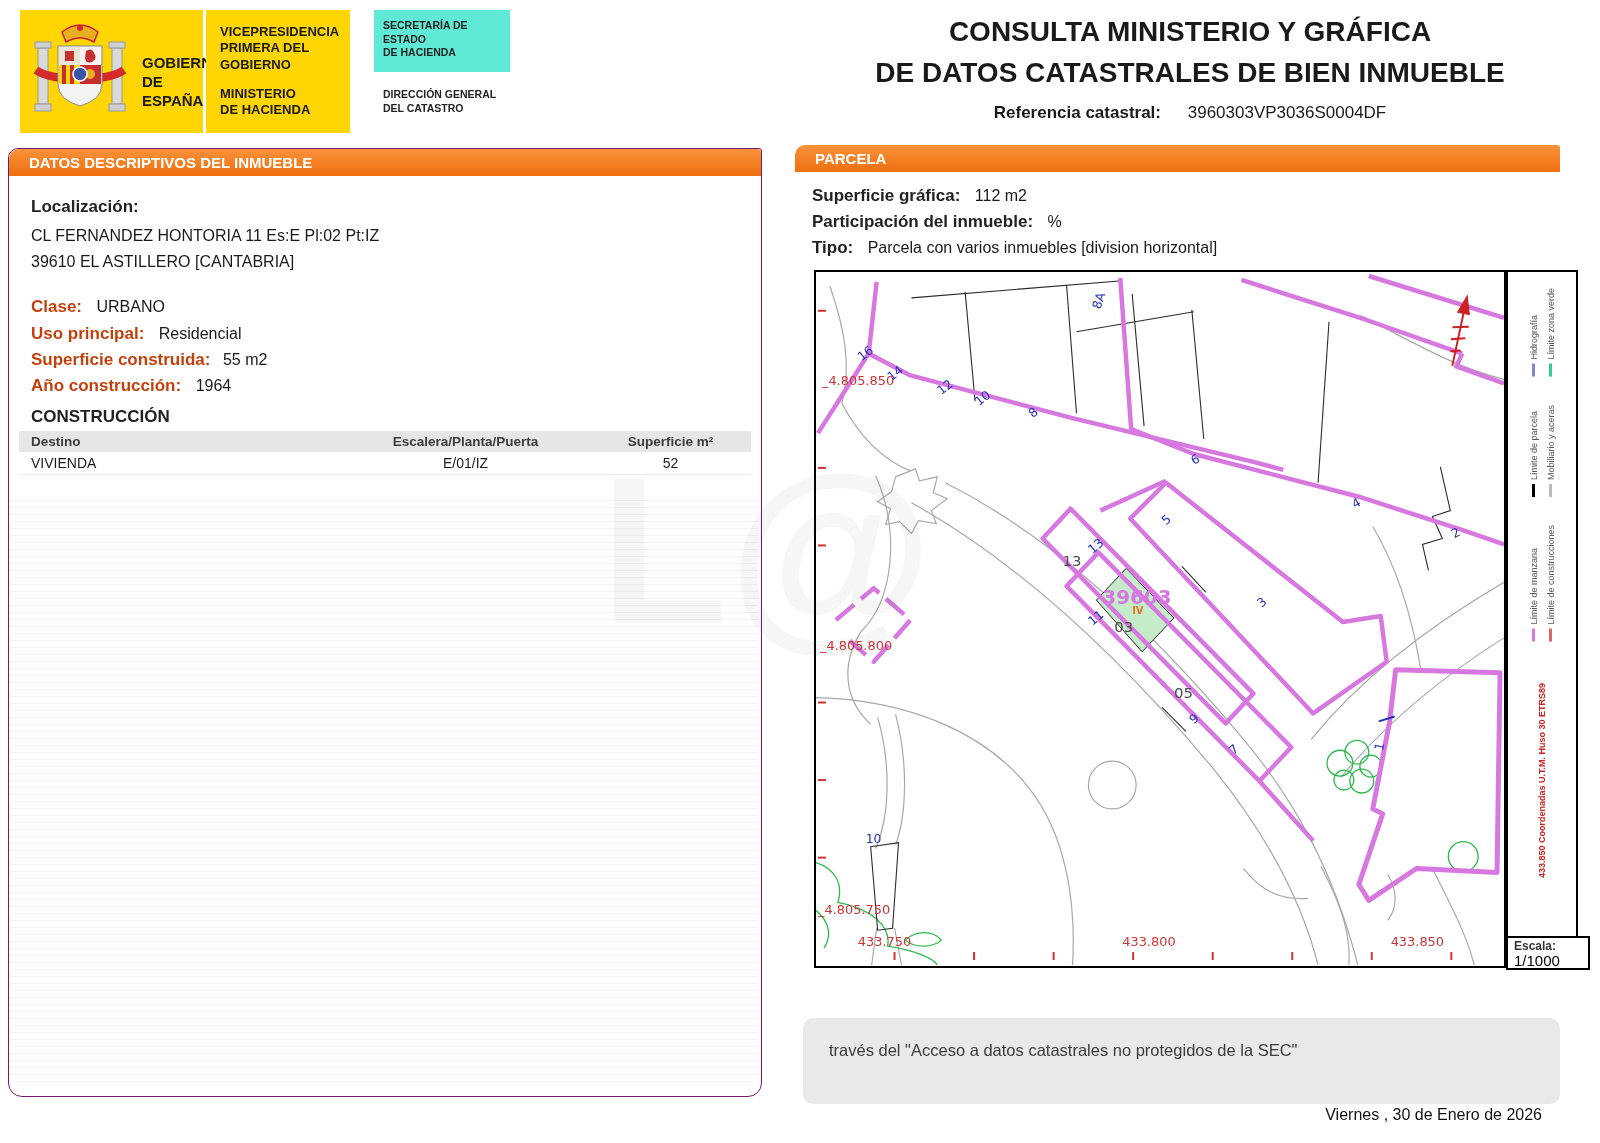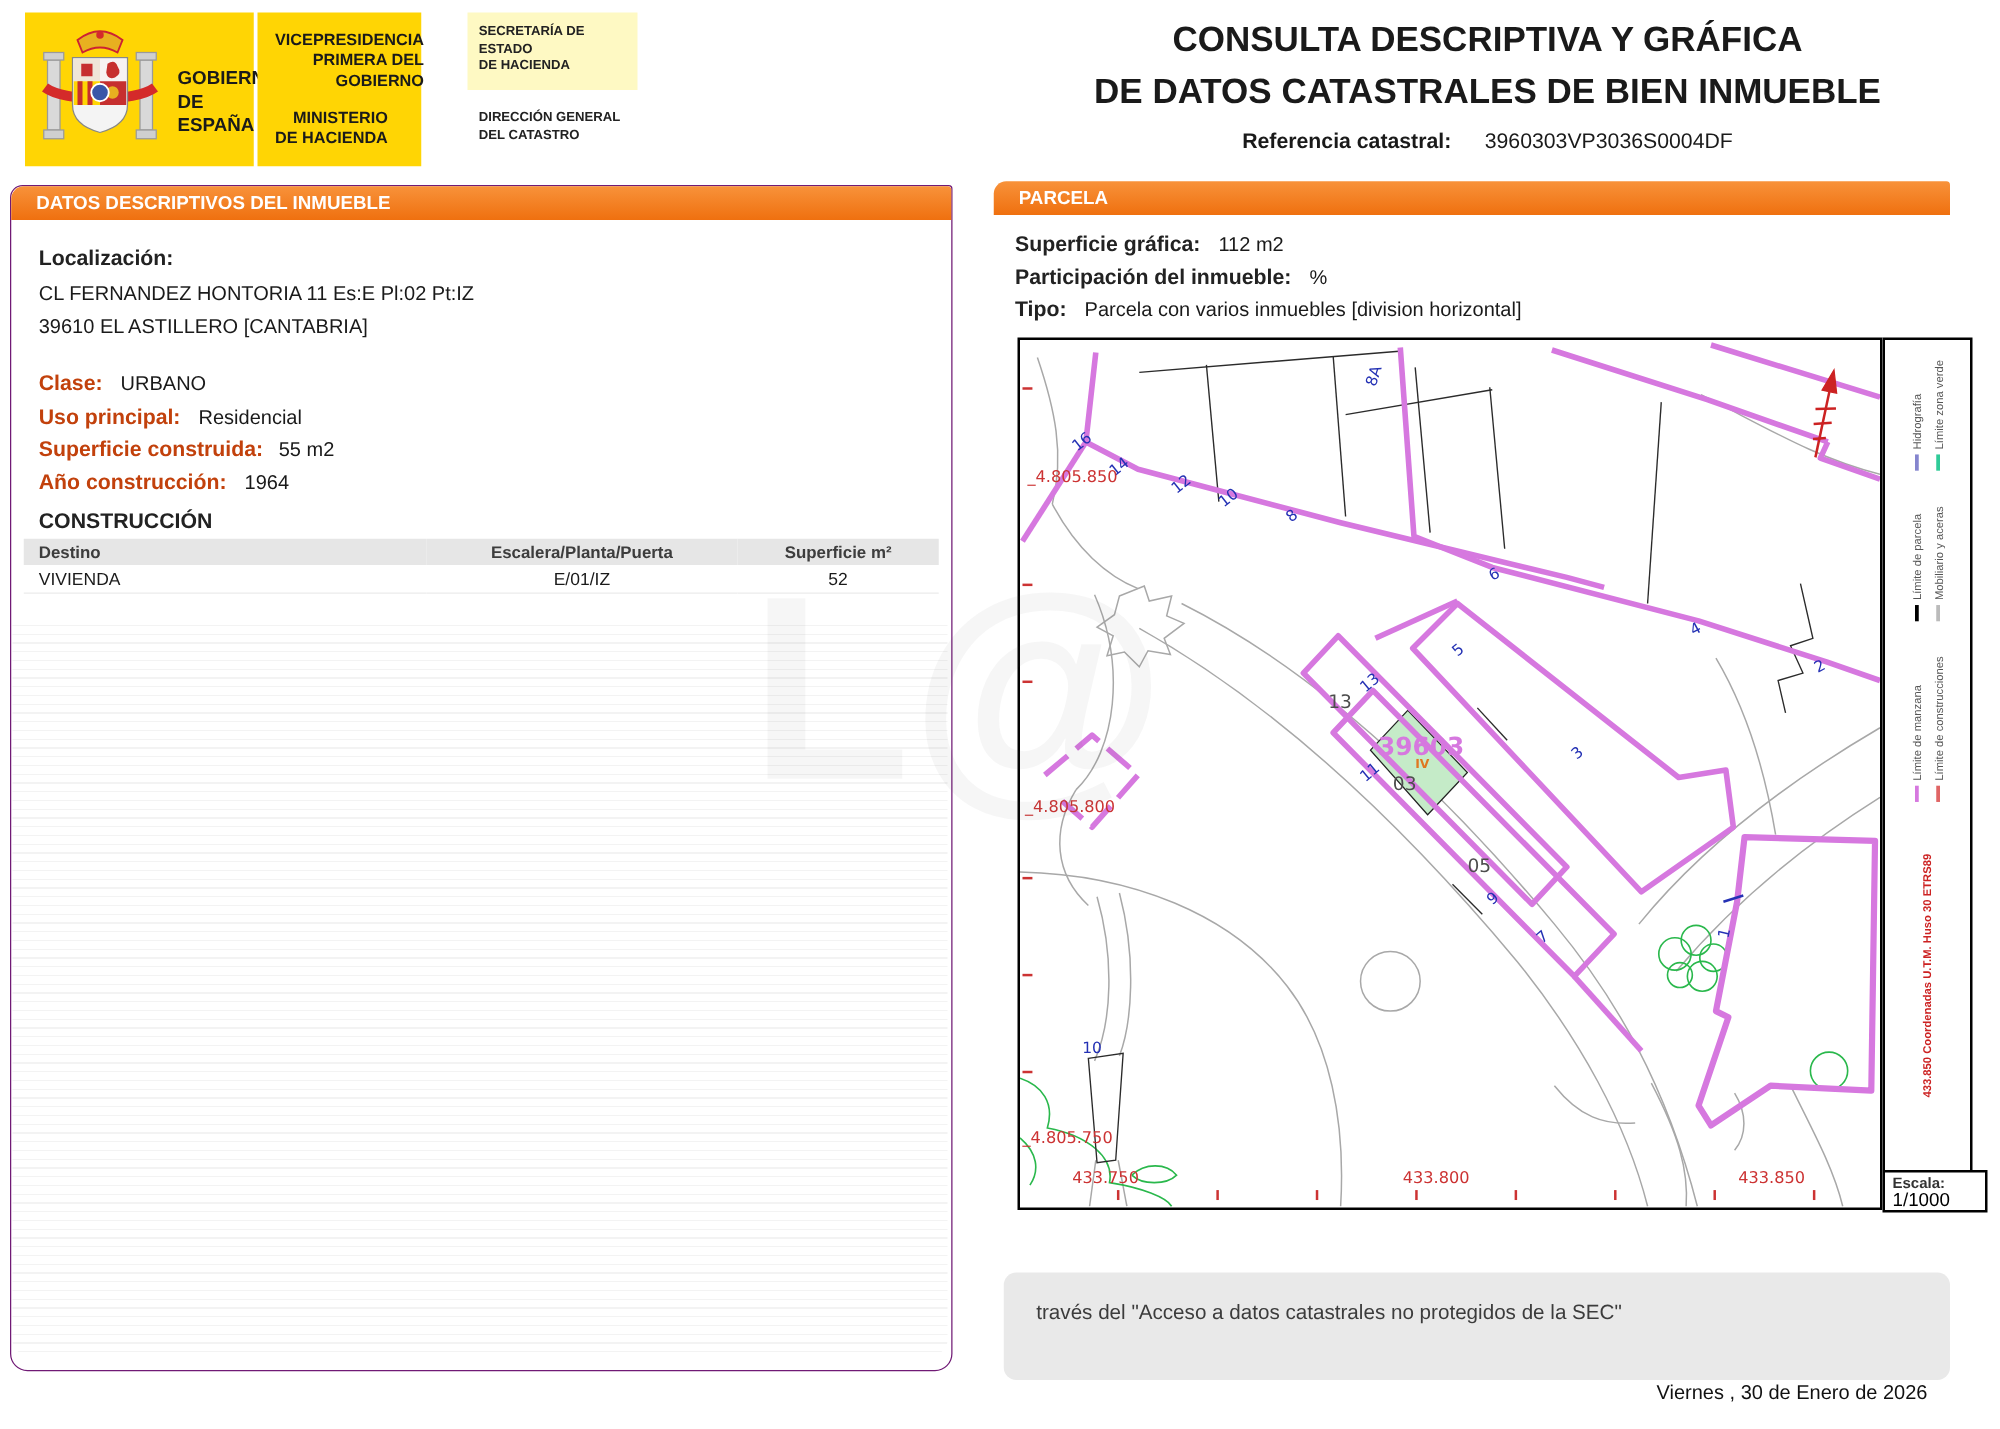--- a/index.html
+++ b/index.html
@@ -3,25 +3,25 @@
 <meta charset="utf-8">
 <style>
   html,body{margin:0;padding:0;}
   body{width:1600px;height:1143px;position:relative;background:#fff;
        font-family:"Liberation Sans",sans-serif;color:#1a1a1a;overflow:hidden;}
   .abs{position:absolute;}
 
   
   .ylw{background:#FFD504;}
   .logo-block1{left:20px;top:10px;width:183px;height:123px;}
-  .logo-block2{left:206px;top:10px;width:131px;height:123px;text-align:right;}
+  .logo-block2{left:206px;top:10px;width:144px;height:123px;}
   .gob-txt{left:122px;top:44px;font-weight:bold;font-size:15px;line-height:1.25;white-space:pre-line;}
   .vice-txt{left:14px;top:14px;font-weight:bold;font-size:13px;line-height:1.25;white-space:pre-line;}
   .mini-txt{left:14px;top:76px;font-weight:bold;font-size:13px;line-height:1.25;white-space:pre-line;}
-  .gray-box{left:374px;top:10px;width:136px;height:62px;background:#fef9c3;}
+  .gray-box{left:374px;top:10px;width:136px;height:62px;background:#5eead4;}
   .sec-txt{padding:9px 0 0 9px;font-size:10.5px;font-weight:bold;color:#222;line-height:1.3;white-space:pre-line;}
   .dir-txt{left:383px;top:88px;font-size:10.5px;font-weight:bold;color:#222;line-height:1.3;white-space:pre-line;}
 
   
   .doc-title{left:800px;top:12px;width:780px;text-align:center;font-weight:bold;font-size:28px;line-height:1.45;}
   .ref-row{left:800px;top:103px;width:780px;text-align:center;font-size:17px;}
   .ref-label{font-weight:bold;margin-right:22px;}
 
   
   .orange-bar{height:27px;background:linear-gradient(#F8923A,#EF700F);
@@ -113,21 +113,21 @@
 DE HACIENDA</div>
 </div>
 <div class="abs gray-box">
   <div class="sec-txt">SECRETARÍA DE ESTADO
 DE HACIENDA</div>
 </div>
 <div class="abs dir-txt">DIRECCIÓN GENERAL
 DEL CATASTRO</div>
 
 <div class="abs doc-title">
-  <div>CONSULTA DESCRIPTIVA Y GRÁFICA</div>
+  <div>CONSULTA MINISTERIO Y GRÁFICA</div>
   <div>DE DATOS CATASTRALES DE BIEN INMUEBLE</div>
 </div>
 <div class="abs ref-row">
   <span class="ref-label">Referencia catastral:</span>
   <span>3960303VP3036S0004DF</span>
 </div>
 
 <div class="abs left-panel">
   <div class="orange-bar">DATOS DESCRIPTIVOS DEL INMUEBLE</div>
   <div class="abs lp-stripes"></div>

